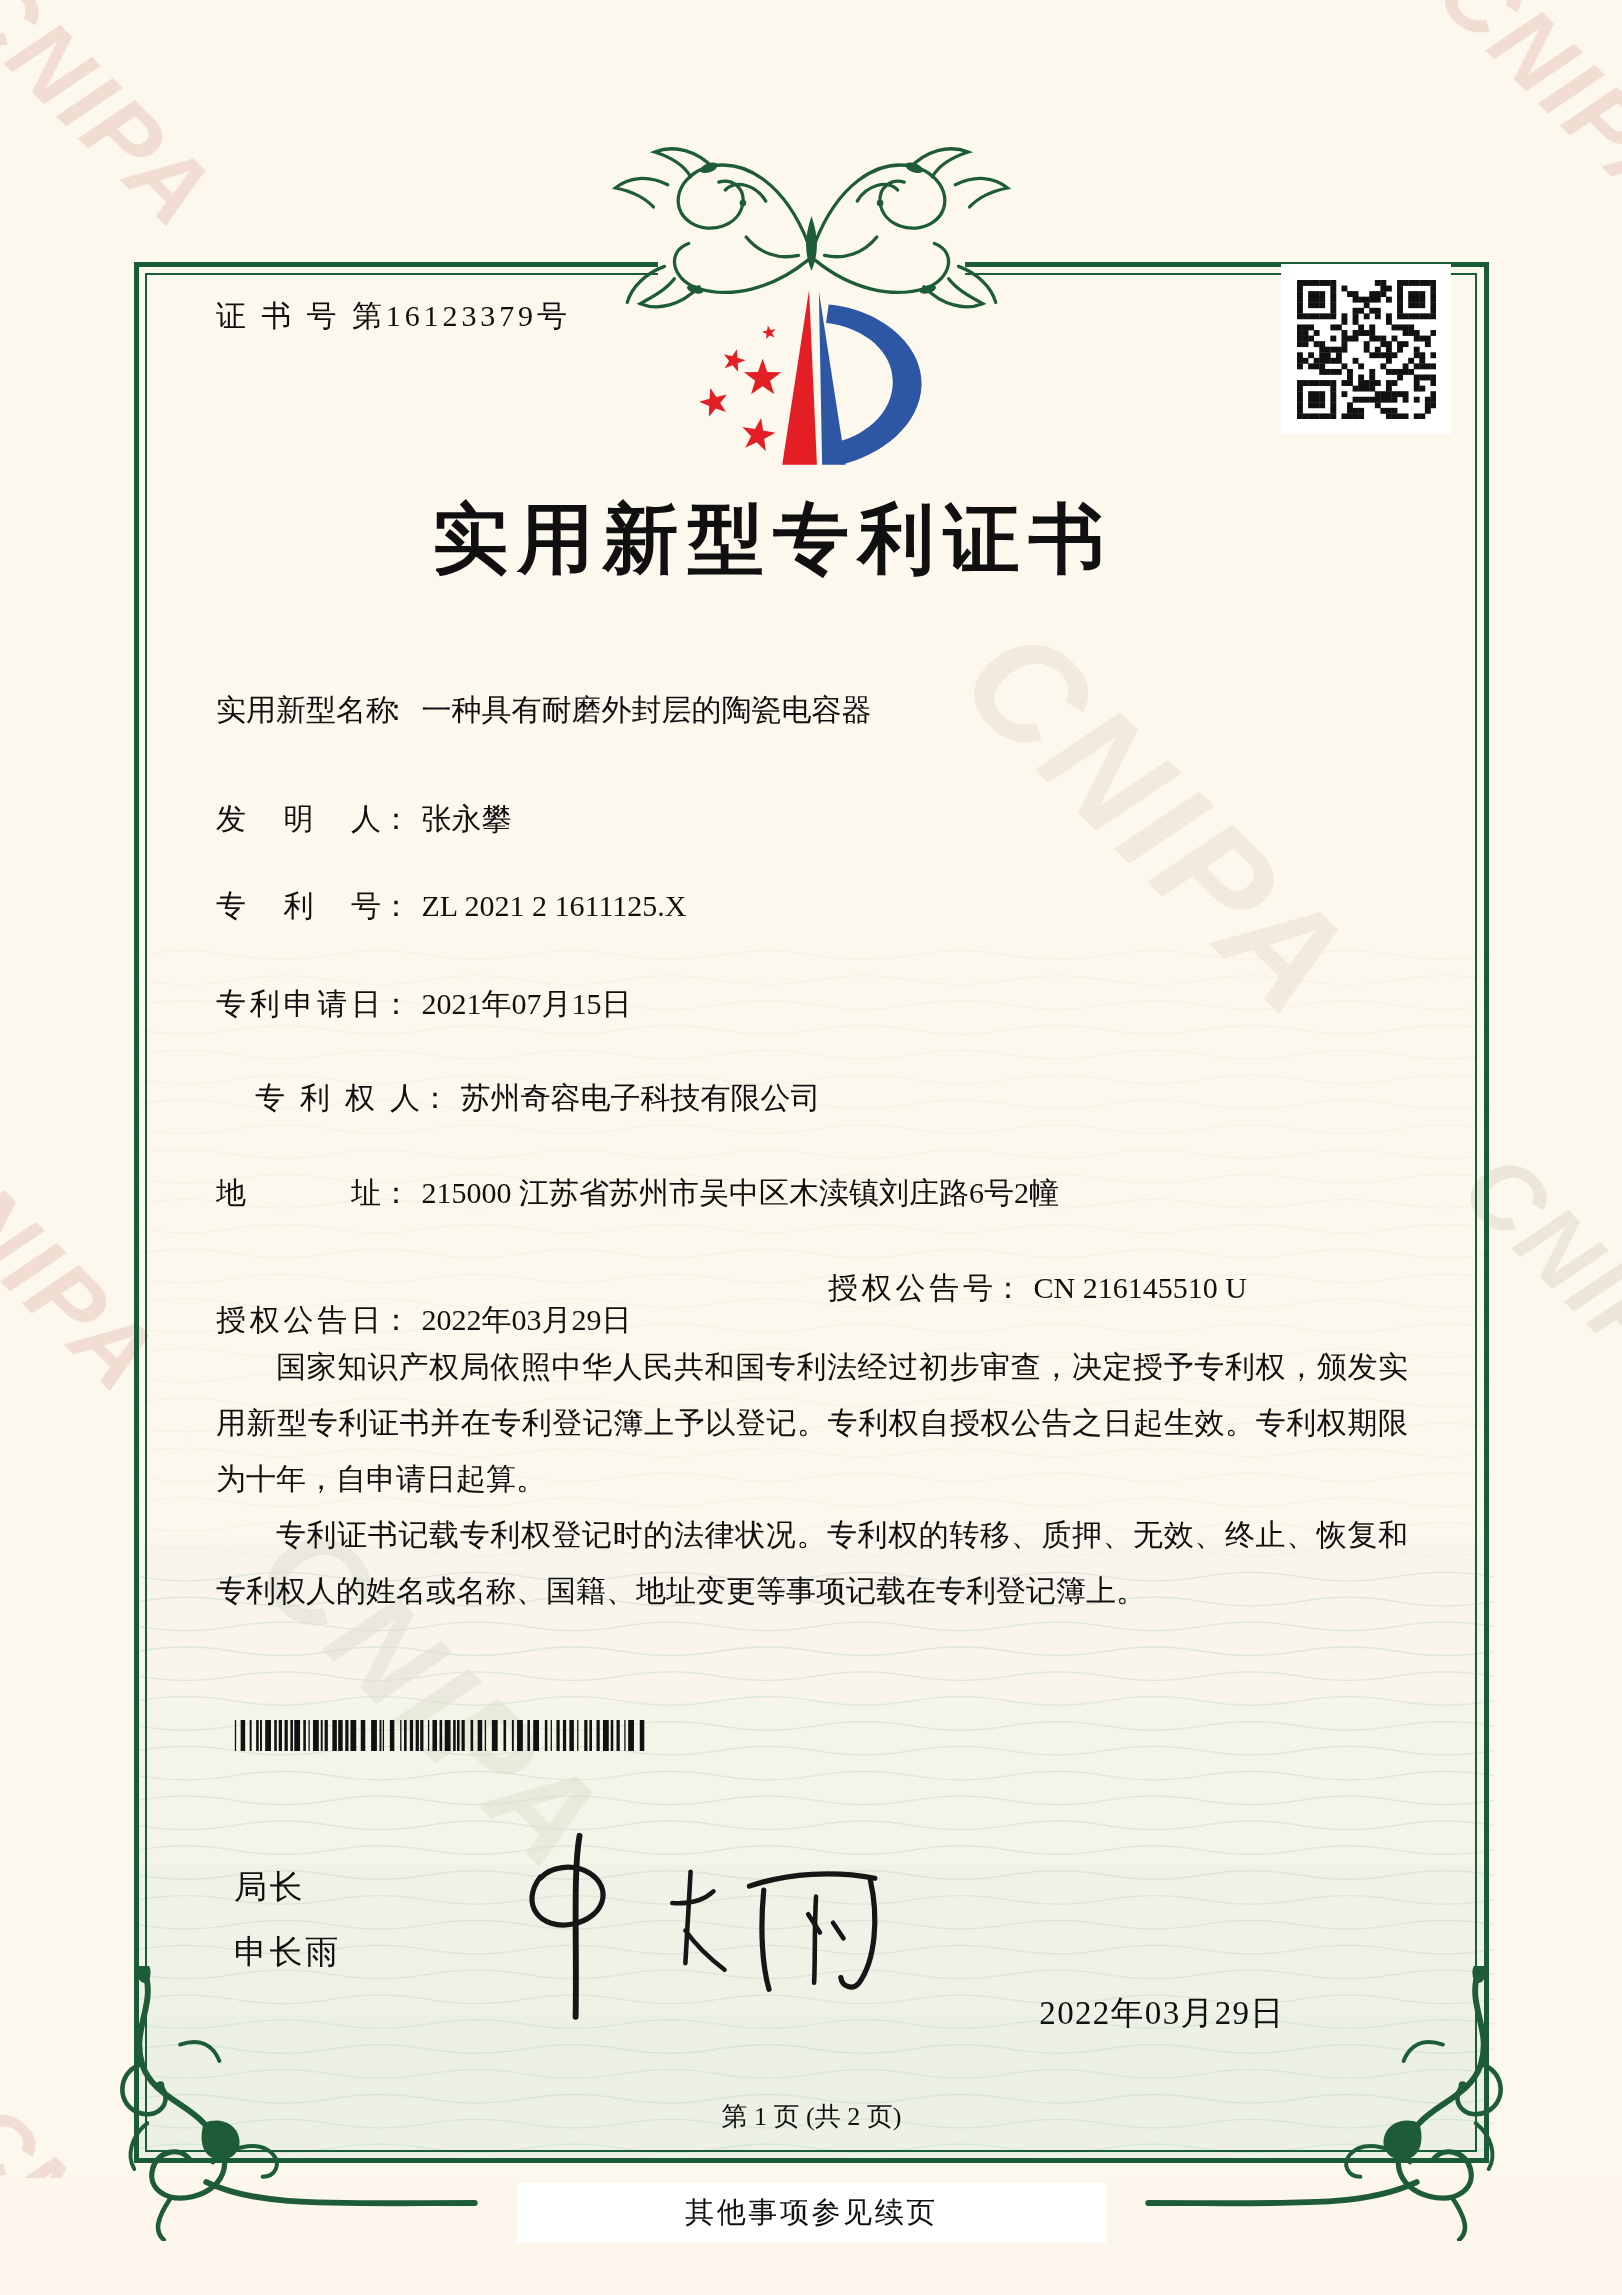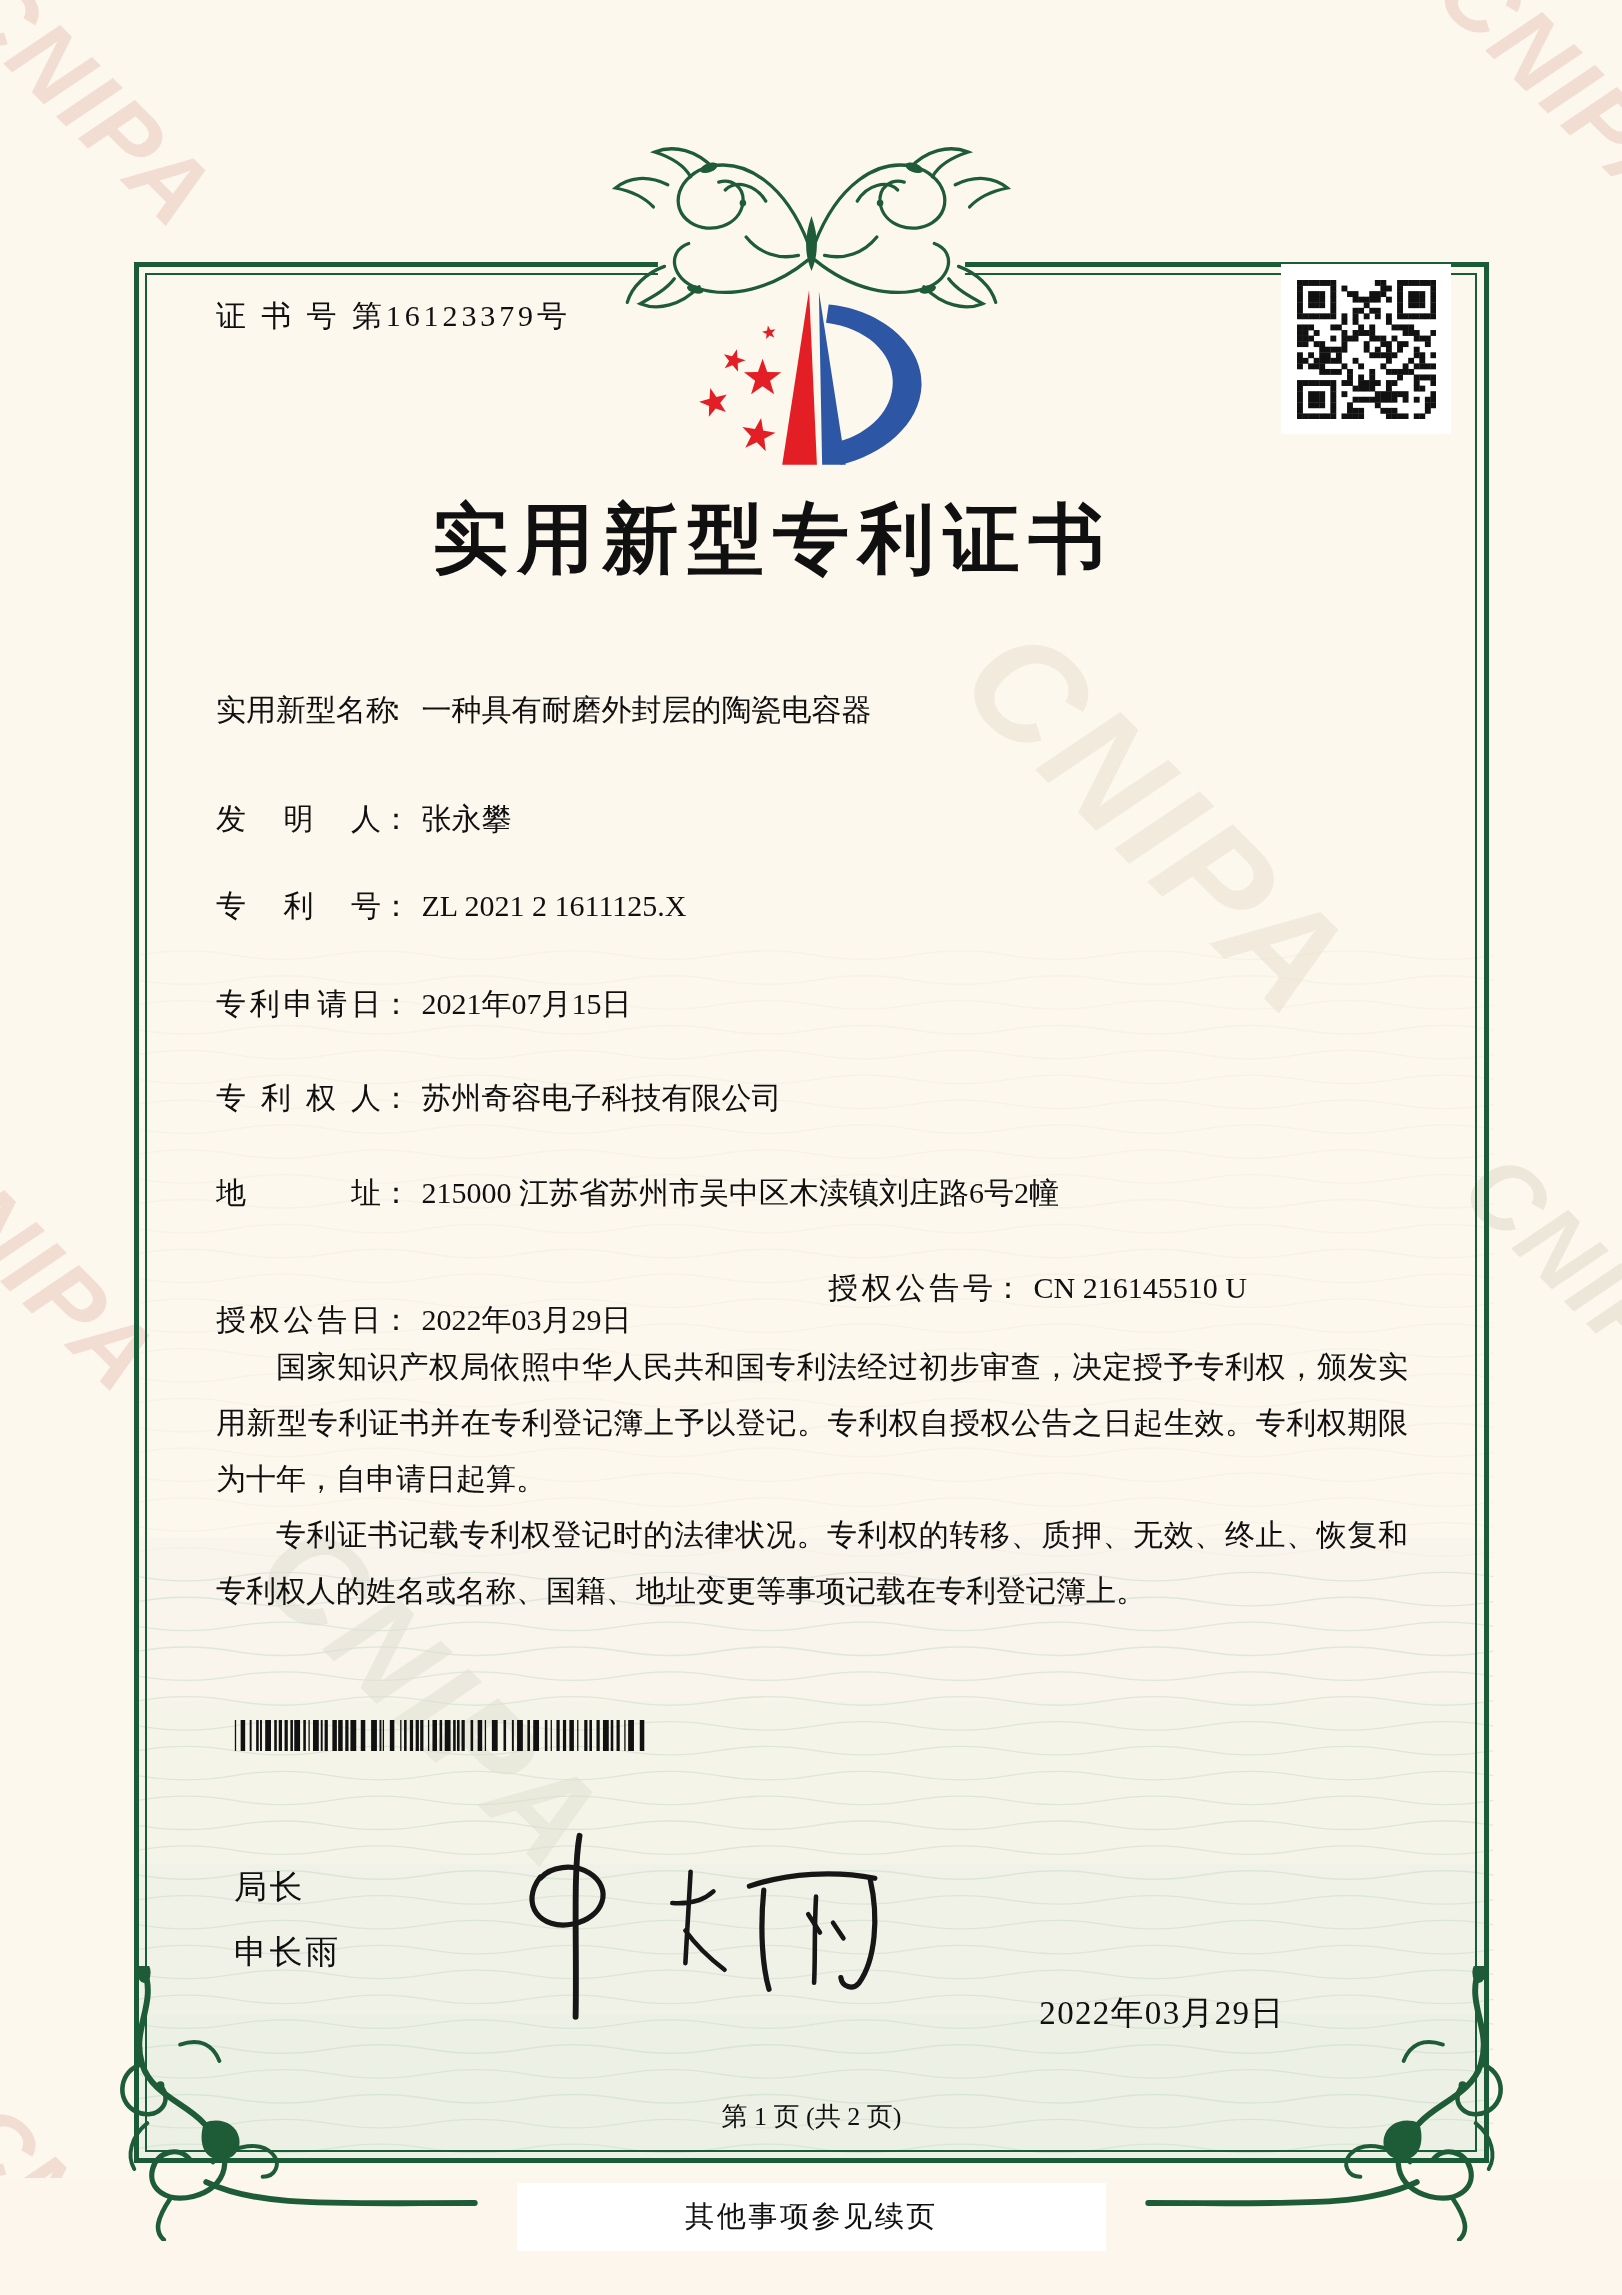--- a/index.html
+++ b/index.html
@@ -35,42 +35,42 @@
   .content{position:absolute;z-index:4;color:#101010;}
   .cert-no{left:216px;top:296px;font-size:30px;letter-spacing:3.9px;}
   .logo{left:699px;top:277px;}
   .qr-box{left:1281px;top:264px;width:170px;height:170px;background:#ffffff;
       display:flex;align-items:center;justify-content:center;}
   .title{left:0;top:489px;width:1546px;text-align:center;font-size:76px;
       font-weight:bold;letter-spacing:9.2px;}
 
   .field-row{left:216px;width:1211px;font-size:30px;line-height:39px;white-space:nowrap;}
   .f0{top:690px;} .f1{top:764px;margin-top:35px;} .f2{top:886px;} .f3{top:984px;}
-  .f4{top:1078px;} .f5{top:1173px;}
+  .f4{top:1078px;margin-left:39px;} .f5{top:1173px;}
   .lbl{display:inline-block;width:165px;text-align:justify;text-align-last:justify;
       vertical-align:top;}
   .val{margin-left:10.5px;}
   .grant1{left:216px;top:1268px;font-size:30px;white-space:nowrap;}
   .grant2{left:828px;top:1268px;font-size:30px;white-space:nowrap;}
 
   .paras{left:216px;top:1339px;width:1192px;font-size:30px;line-height:56px;
       text-align:justify;}
   .paras p{margin:0;text-indent:2em;}
 
   .barcode{left:232px;top:1720px;}
   .sig-role{left:234px;top:1865px;font-size:33px;letter-spacing:2.6px;}
   .sig-name{left:234px;top:1930px;font-size:33px;letter-spacing:2.6px;}
   .signature{left:442px;top:1826px;}
   .issue-date{left:1008px;top:1991px;width:308px;font-size:33px;text-align:center;
       white-space:nowrap;letter-spacing:1.3px;}
   .page-num{left:0;top:2099px;width:1623px;text-align:center;font-size:26px;}
 
   .bottom-strip{position:absolute;left:0;top:2178px;width:1623px;height:118px;
       background:#fcf6ec;z-index:4;}
-  .note-box{position:absolute;left:517px;top:2183px;width:589px;height:68px;
+  .note-box{position:absolute;left:517px;top:2183px;width:589px;height:60px;
       background:#ffffff;z-index:4;display:flex;align-items:center;justify-content:center;}
   .note-text{font-size:29px;letter-spacing:2.6px;color:#101010;}
 </style>
 </head>
 <body>
 
 <div id="page">
 
   <svg id="guilloche" width="1623" height="2295" viewBox="0 0 2480 3508">
       <rect x="212" y="2350" width="2056" height="250" fill="rgb(223,233,221)" opacity="0.12"></rect>

